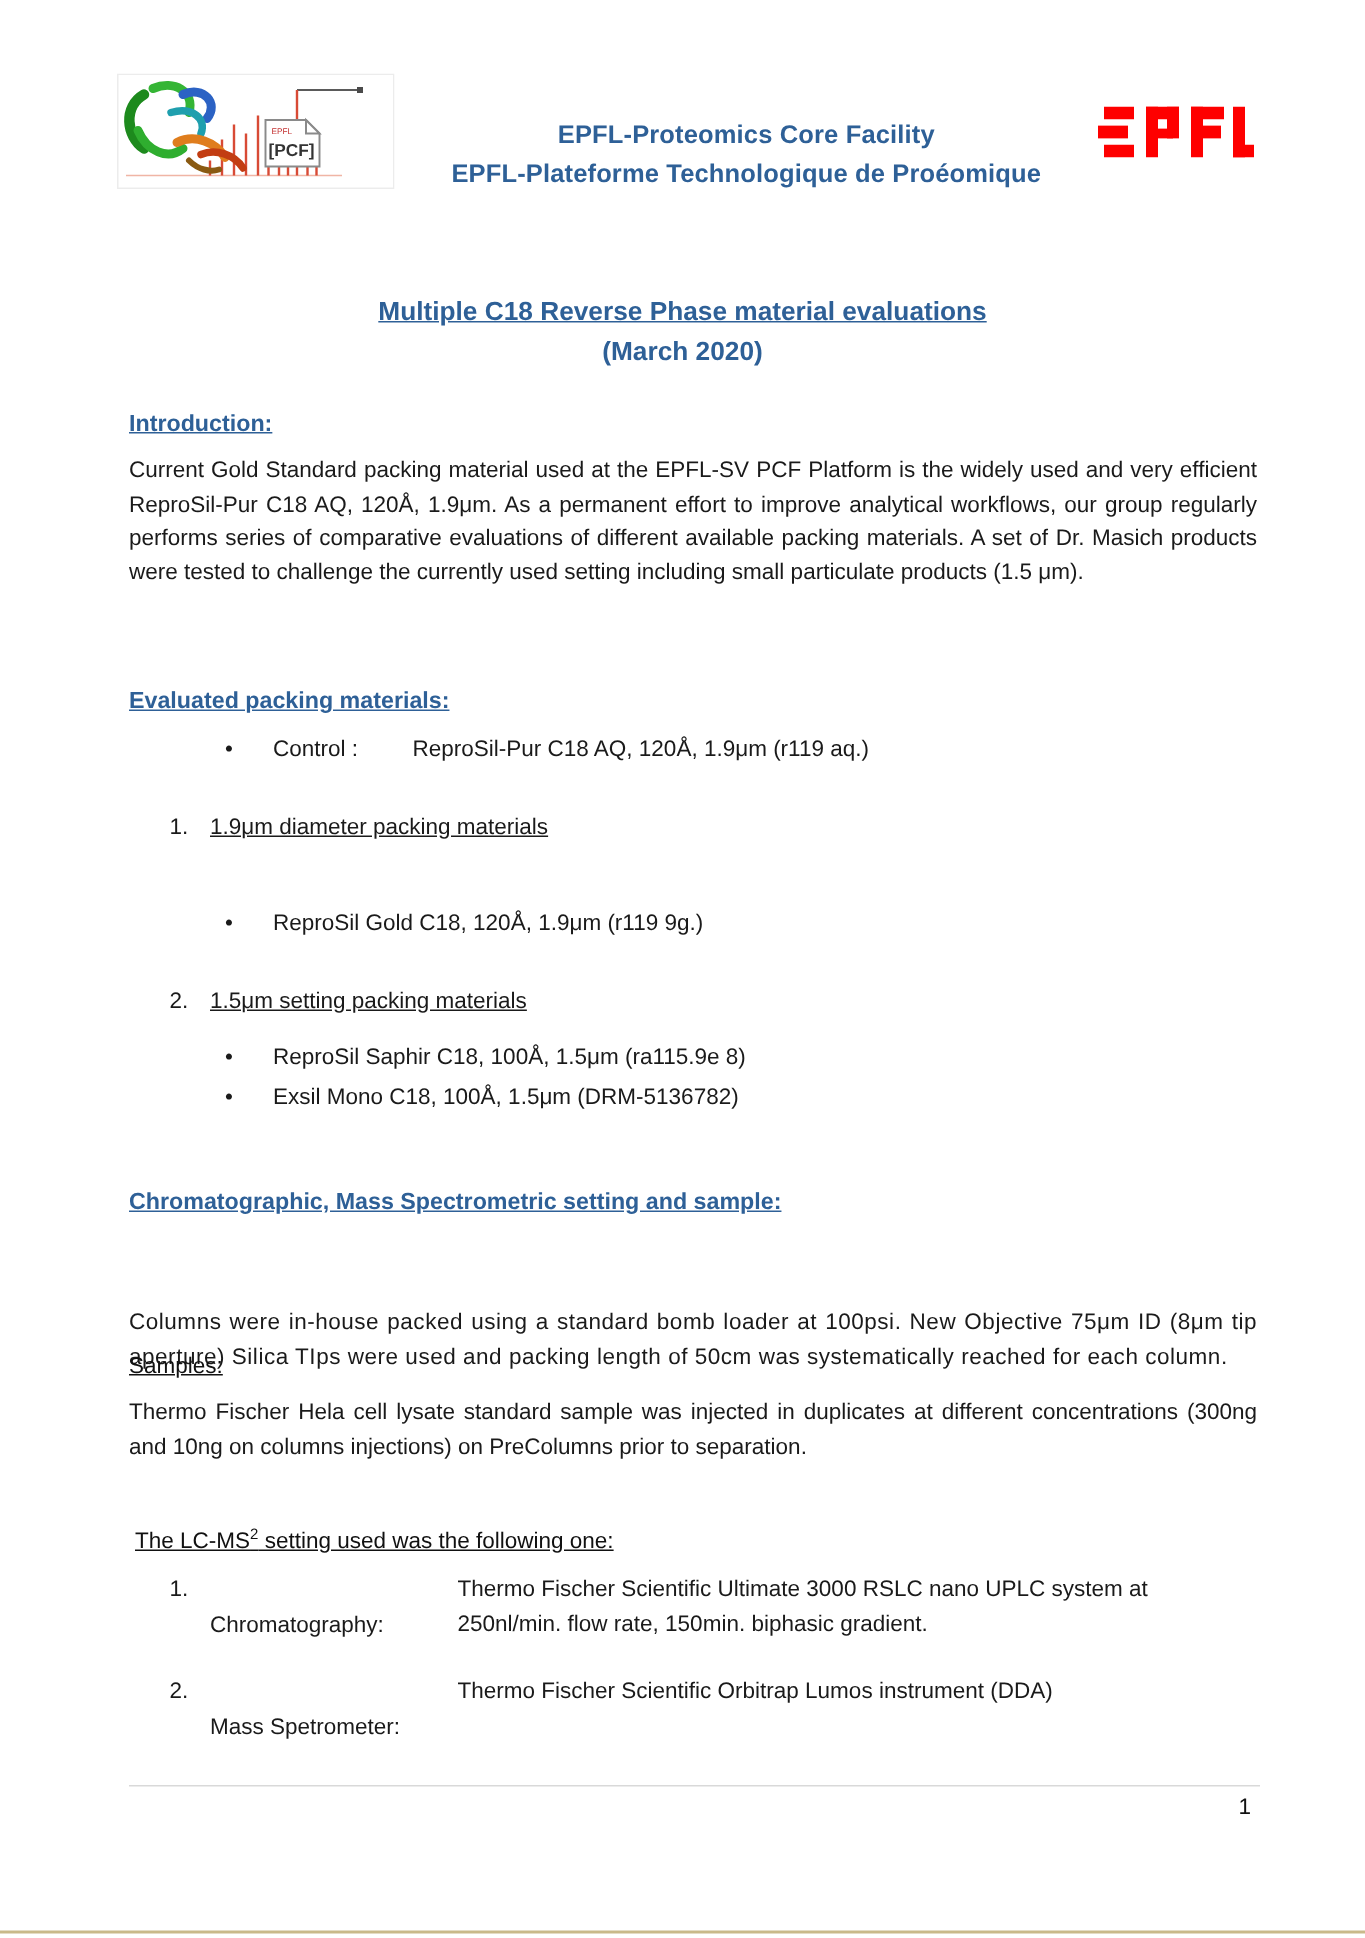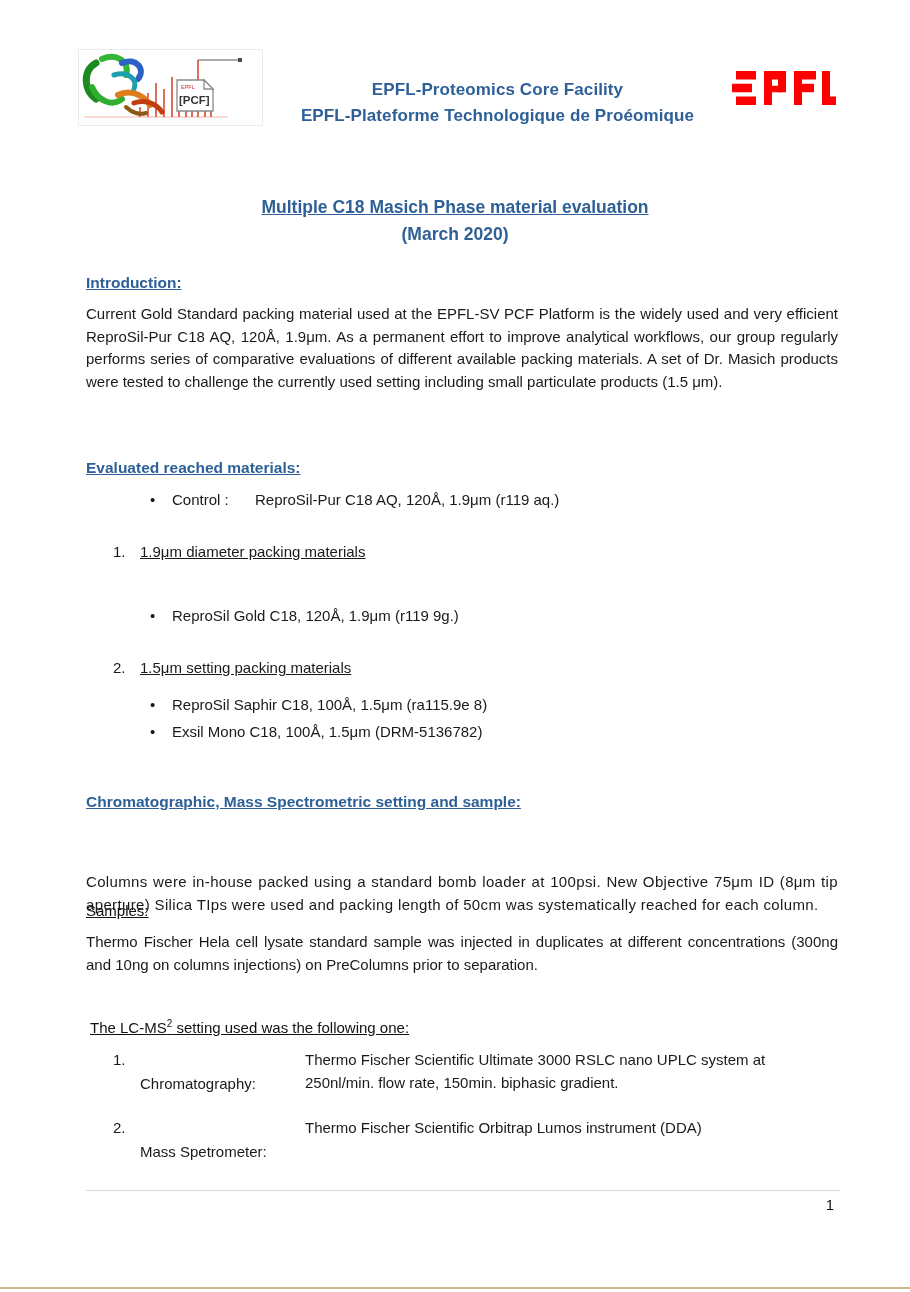--- a/index.html
+++ b/index.html
@@ -17,21 +17,21 @@
   .doc-title { position:absolute; top:194px; left:0; width:100%; text-align:center; color:#2e6097; font-weight:700; font-size:17.5px; line-height:27px; }
   .doc-title .u { text-decoration:underline; }
 
   
   .blk { position:absolute; left:86px; width:752px; font-size:15px; line-height:22.5px; }
   .heading-blue { color:#2e6097; font-weight:700; font-size:15.5px; text-decoration:underline; }
   .heading-black { color:#111; font-size:15px; text-decoration:underline; }
   .justify { text-align:justify; }
   .spaced { letter-spacing:0.35px; }
 
-  .bullet-row { display:flex; padding-left:64px; }
+  .bullet-row { display:flex; padding-left:64px;gap:10px; }
   .bullet-row::before { content:"\2022"; width:22px; flex:0 0 auto; font-size:15px; }
   .control-label { flex:0 0 83px; }
 
   .group-row { display:flex; padding-left:27px; }
   .group-row .num { flex:0 0 27px; }
   .group-row .group-title { text-decoration:underline; }
 
   .lcms-row { display:flex; padding-left:27px; }
   .lcms-row .num { flex:0 0 27px; }
   .lcms-row .lbl { flex:0 0 165px;margin-top:24px; }
@@ -113,31 +113,31 @@
         <rect x="62" y="0" width="22" height="8.5"></rect>
         <rect x="62" y="12.75" width="20" height="8.5"></rect>
 
         <rect x="90" y="0" width="8" height="34"></rect>
         <rect x="90" y="25.5" width="14" height="8.5"></rect>
       </g>
     </svg>
   </div>
 
   <div class="doc-title">
-    <div class="u">Multiple C18 Masich Phase material evaluation</div>
+    <div class="u">Multiple C18 Reverse Phase material evaluations</div>
     <div>(March 2020)</div>
   </div>
 
   <div class="blk" style="top:272px;">
     <span class="heading-blue">Introduction:</span>
   </div>
   <div class="blk justify" style="top:303px;">Current Gold Standard packing material used at the EPFL-SV PCF Platform is the widely used and very efficient ReproSil-Pur C18 AQ, 120Å, 1.9μm. As a permanent effort to improve analytical workflows, our group regularly performs series of comparative evaluations of different available packing materials. A set of Dr. Masich products were tested to challenge the currently used setting including small particulate products (1.5 μm).</div>
 
   <div class="blk" style="top:457px;">
-    <span class="heading-blue">Evaluated reached materials:</span>
+    <span class="heading-blue">Evaluated packing materials:</span>
   </div>
 
   <div class="blk bullet-row" style="top:489px;">
     <span class="control-label">Control :</span>
     <span>ReproSil-Pur C18 AQ, 120Å, 1.9μm (r119 aq.)</span>
   </div>
 
   <div class="blk group-row" style="top:541px;">
     <span class="num">1.</span>
     <span class="group-title">1.9μm diameter packing materials</span>

